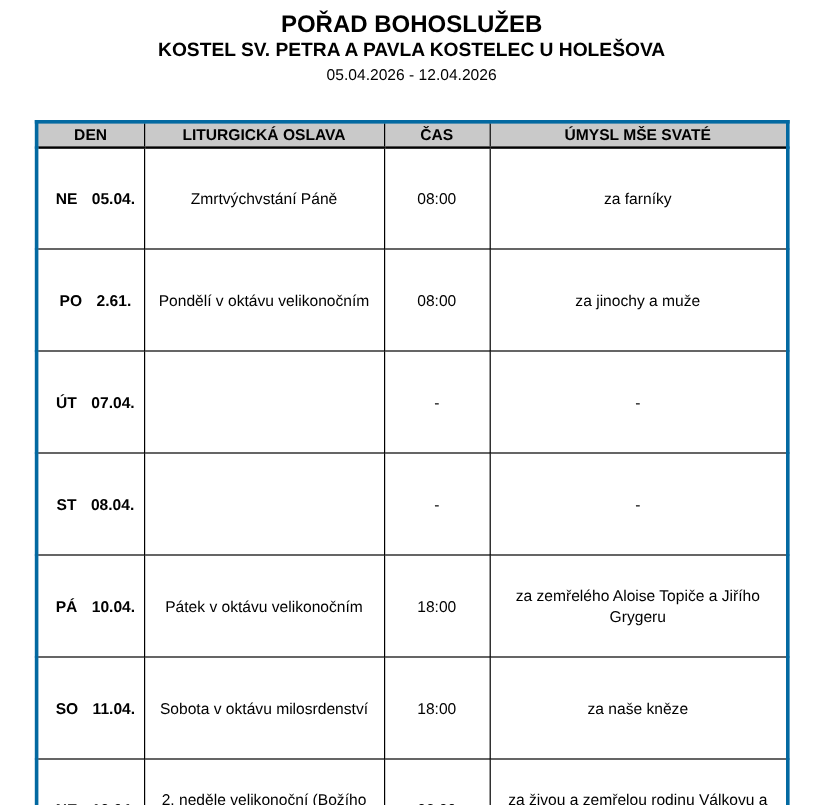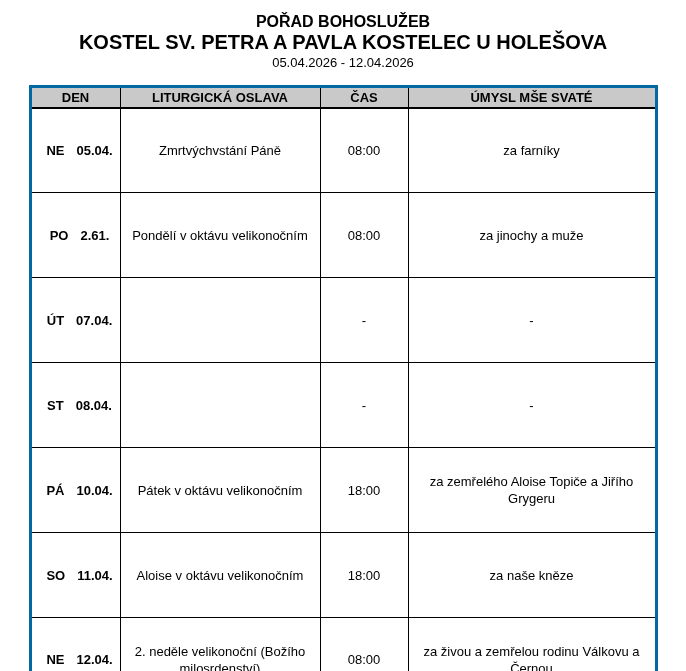--- a/index.html
+++ b/index.html
@@ -9,34 +9,34 @@
     font-family: "Liberation Sans", sans-serif;
     color: #000000;
   }
   .page {
     width: 686px;
     height: 671px;
     padding-top: 11px;
   }
   .doc-header { text-align: center; }
   .doc-title {
-    font-size: 16px;
+    font-size: 20px;
     font-weight: bold;
     line-height: 21px;
   }
   .doc-subtitle {
-    font-size: 20px;
+    font-size: 16px;
     font-weight: bold;
     line-height: 21px;
   }
   .doc-daterange {
     font-size: 13px;
     font-weight: normal;
     line-height: 20px;
-    margin-bottom: 12px;
+    margin-bottom: 27px;
   }
   table.schedule {
     width: 626px;
     margin: 0 auto;
     border-collapse: collapse;
     border: 3px solid #0369a1;
     table-layout: fixed;
   }
   table.schedule th {
     background: var(--header-bg, #c9c9c9);
@@ -142,21 +142,21 @@
     </td>
     <td class="celebration-cell">Pátek v oktávu velikonočním</td>
     <td class="time-cell">18:00</td>
     <td class="intention-cell">za zemřelého Aloise Topiče a Jiřího Grygeru</td>
   </tr>
 
   <tr>
     <td class="day-cell">
       <span class="day-part">SO</span><span class="date-part">11.04.</span>
     </td>
-    <td class="celebration-cell">Aloise v oktávu velikonočním</td>
+    <td class="celebration-cell">Sobota v oktávu milosrdenství</td>
     <td class="time-cell">18:00</td>
     <td class="intention-cell">za naše kněze</td>
   </tr>
 
   <tr>
     <td class="day-cell">
       <span class="day-part">NE</span><span class="date-part">12.04.</span>
     </td>
     <td class="celebration-cell">2. neděle velikonoční (Božího milosrdenství)</td>
     <td class="time-cell">08:00</td>

